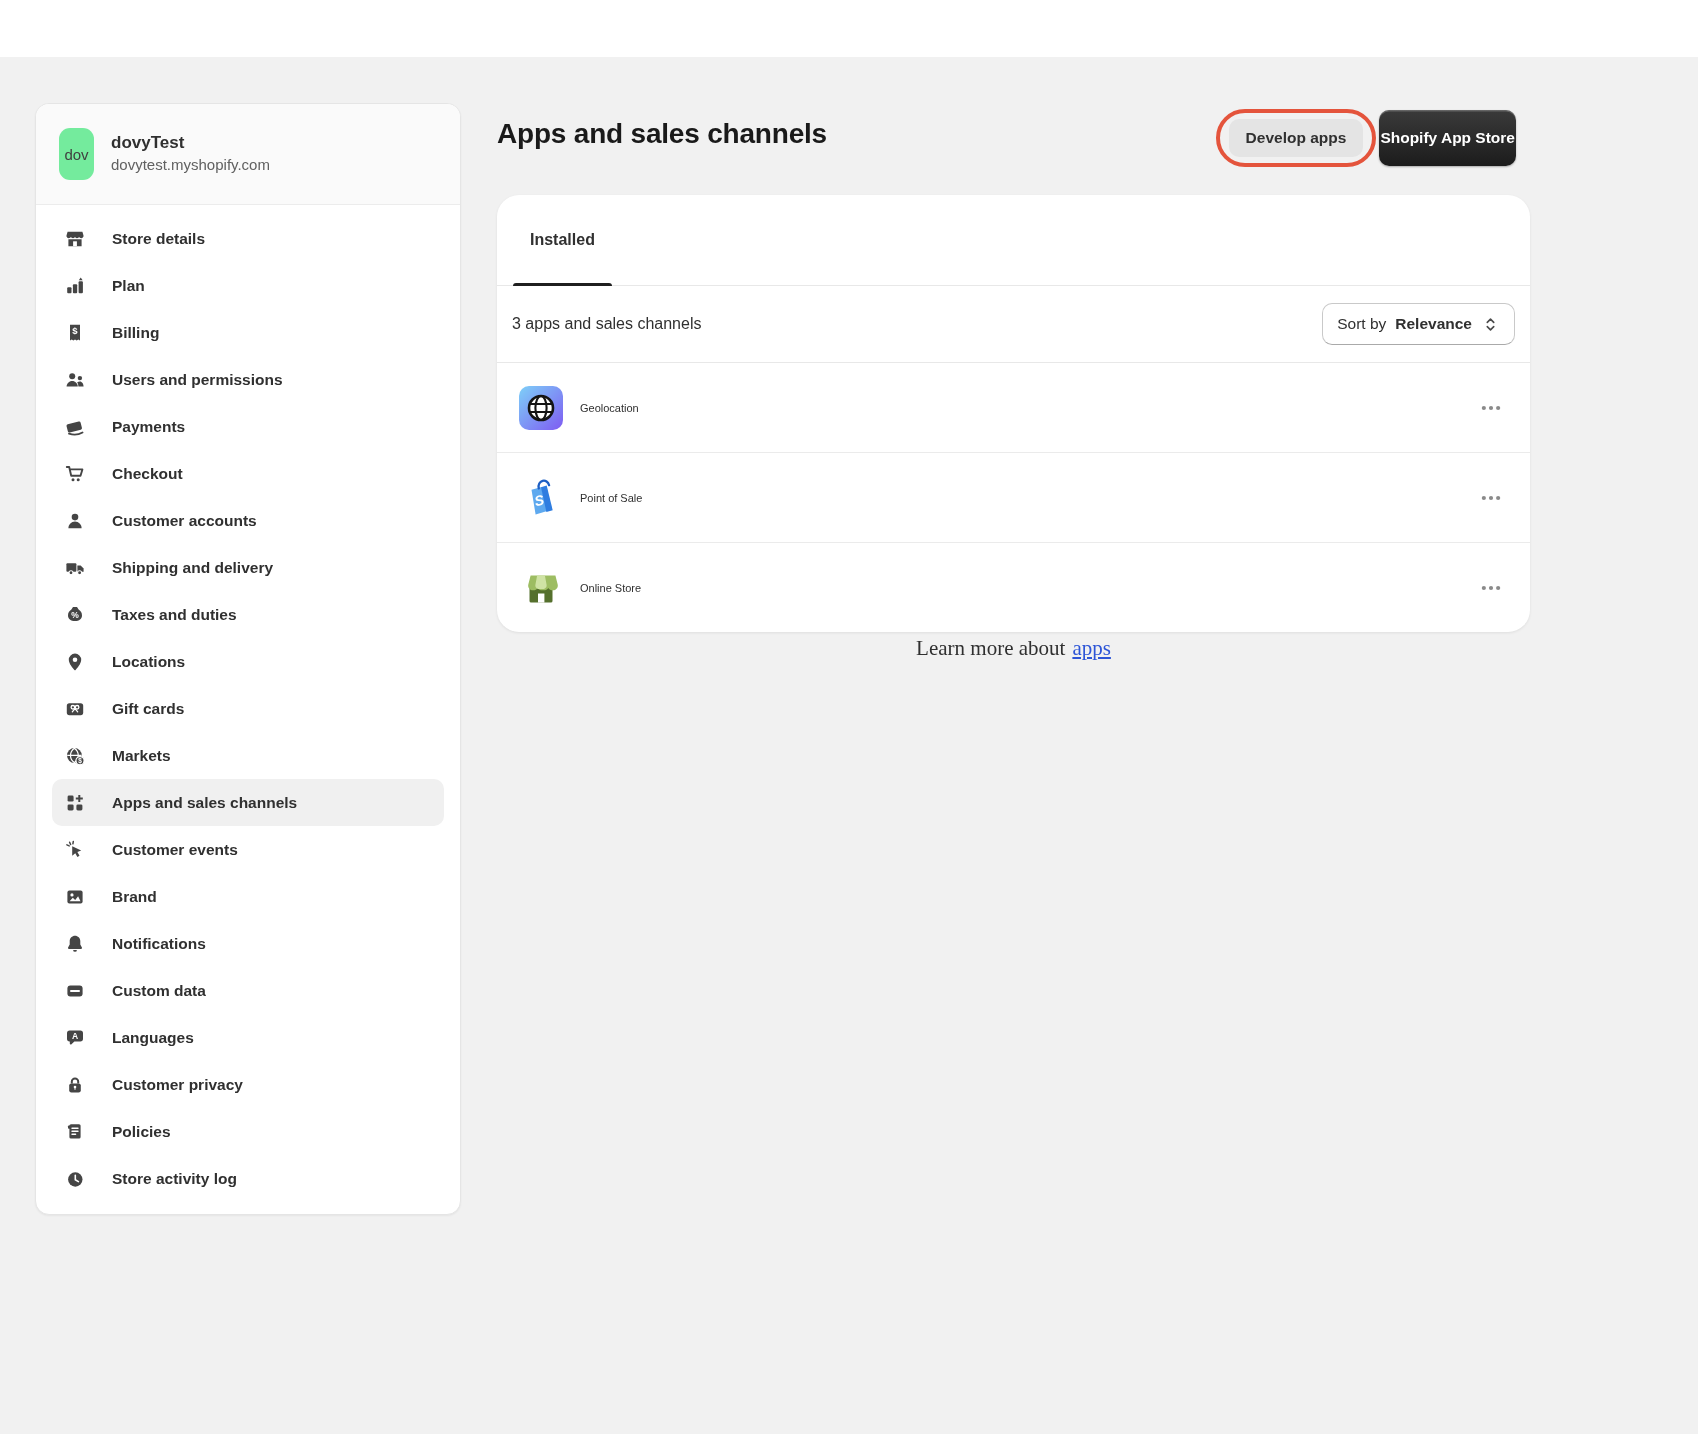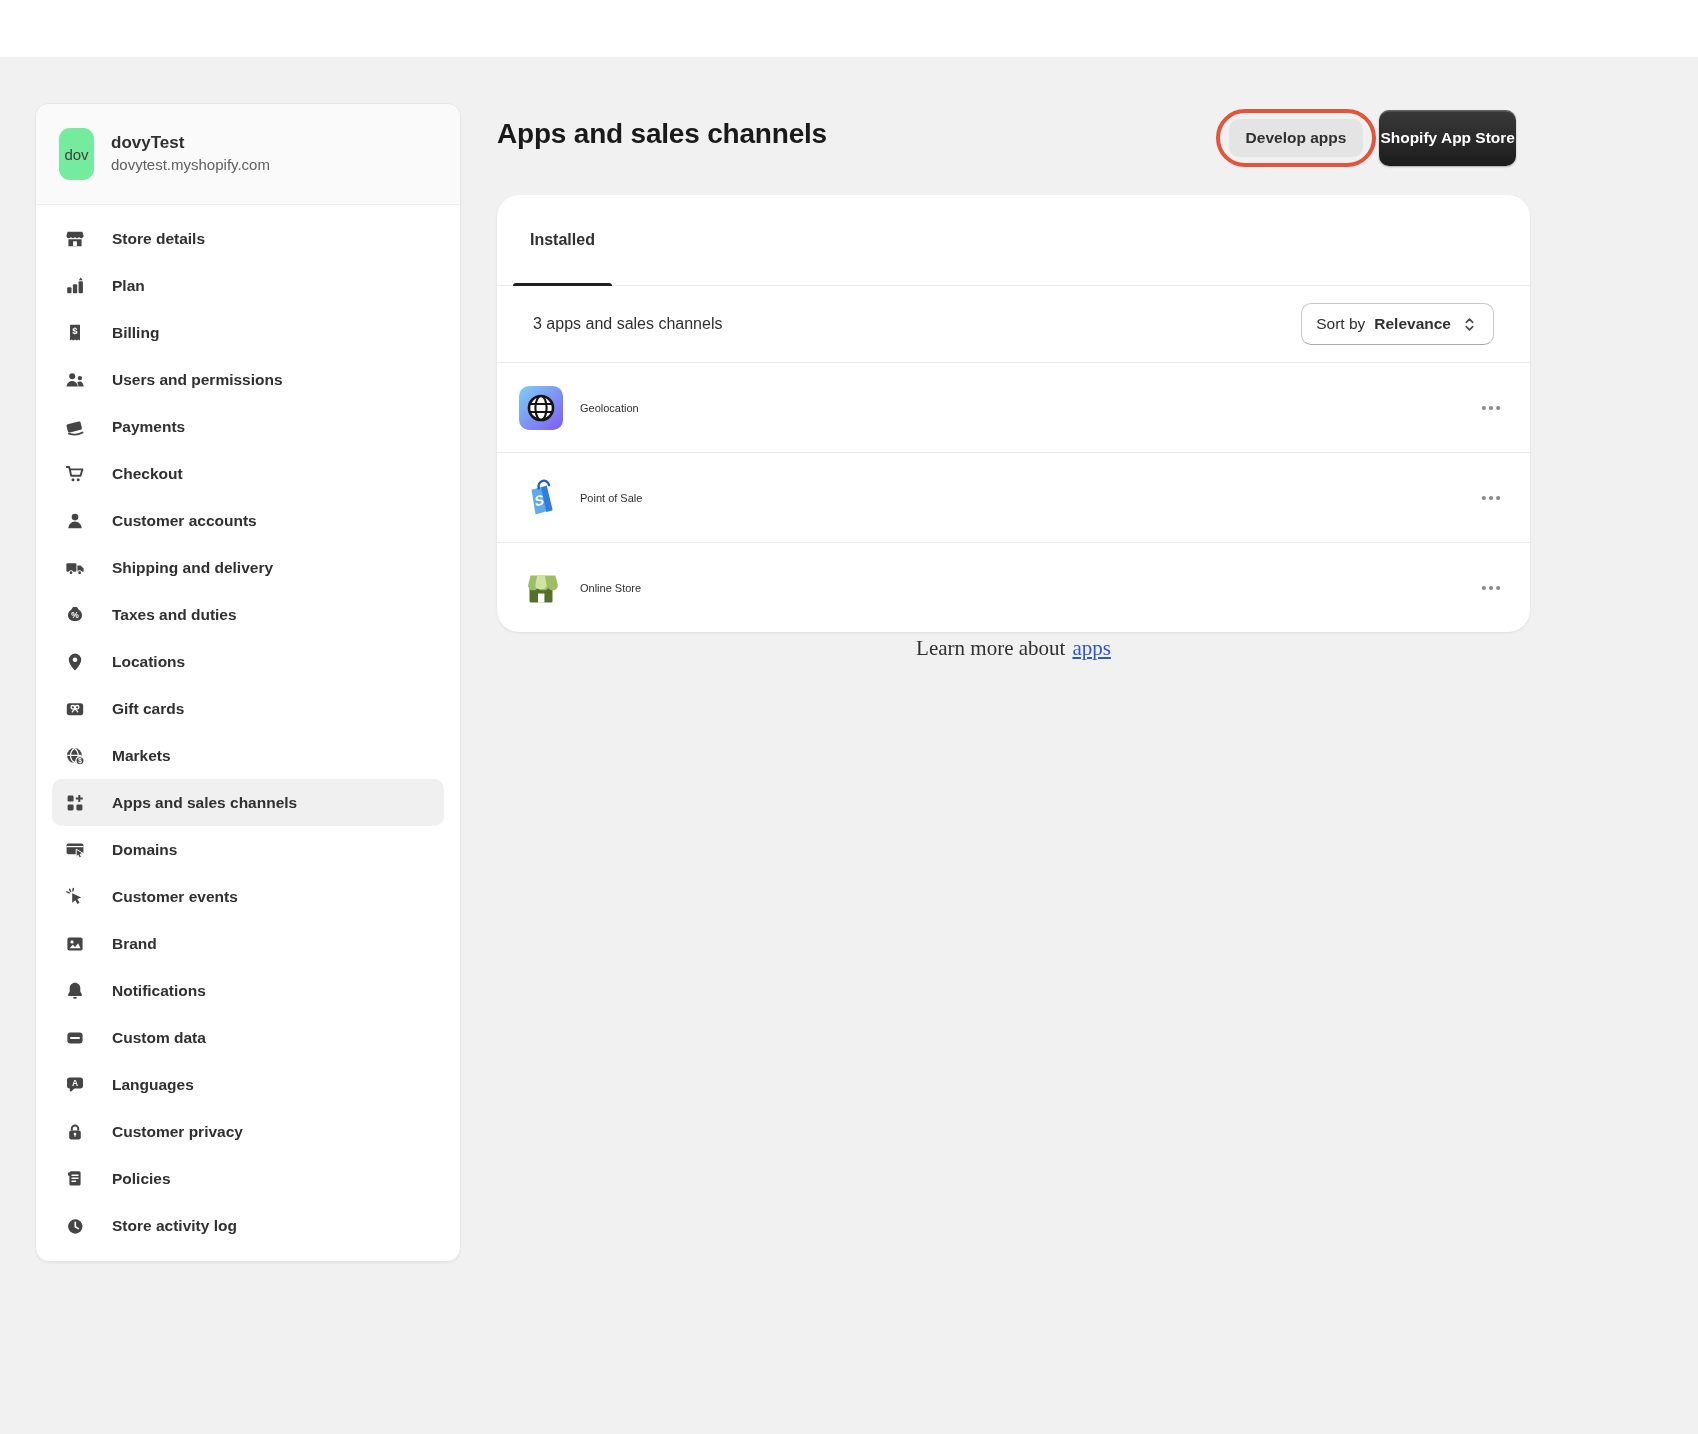--- a/index.html
+++ b/index.html
@@ -38,21 +38,21 @@
 
   
   .card { position:absolute; left:497px; top:195px; width:1033px; height:437px; background:#fff;
     border-radius:22px; box-shadow:0 1px 3px rgba(0,0,0,.08); overflow:hidden;
     display:flex; flex-direction:column; }
   .tabs { display:flex; padding:0 16px; height:91px; border-bottom:1px solid #e8e8e8; flex:none; }
   .tab { position:relative; display:flex; align-items:center; padding:0 17px; font-size:16px;
     font-weight:600; color:#303030; cursor:pointer; }
   .tab.active::after { content:""; position:absolute; left:0; right:0; bottom:-1px; height:3px;
     background:#1f1f1f; border-radius:3px 3px 0 0; }
-  .list-head { display:flex; align-items:center; justify-content:space-between; padding:0 36px;
+  .list-head { display:flex; align-items:center; justify-content:space-between; padding:0 15px;
     height:77px; border-bottom:1px solid #e8e8e8; flex:none; }
   .count-label { font-size:16px; color:#303030; }
   .sort-btn { display:flex; align-items:center; gap:9px; height:42px; padding:0 14px;
     background:#fff; border:1px solid #c9c9c9; border-bottom-color:#aaaaaa; border-radius:10px;
     cursor:pointer; font-family:inherit; font-size:15.5px; color:#303030; }
   .sort-value { font-weight:600; }
   .updown { width:19px; height:19px; }
   .app-row { display:flex; align-items:center; gap:17px; padding:0 22px; flex:1; cursor:pointer; }
   .app-row + .app-row { border-top:1px solid #ebebeb; }
   .app-ic { width:44px; height:44px; flex:none; }
@@ -271,26 +271,20 @@
         <svg class="ic">
           <use href="#i-markets"></use>
         </svg>
         <span class="nav-label">Markets</span>
       </a>
     <a class="nav-item active">
         <svg class="ic">
           <use href="#i-apps"></use>
         </svg>
         <span class="nav-label">Apps and sales channels</span>
-      </a>
-    <a class="nav-item">
-        <svg class="ic">
-          <use href="#i-domains"></use>
-        </svg>
-        <span class="nav-label">Domains</span>
       </a>
     <a class="nav-item">
         <svg class="ic">
           <use href="#i-events"></use>
         </svg>
         <span class="nav-label">Customer events</span>
       </a>
     <a class="nav-item">
         <svg class="ic">
           <use href="#i-brand"></use>

